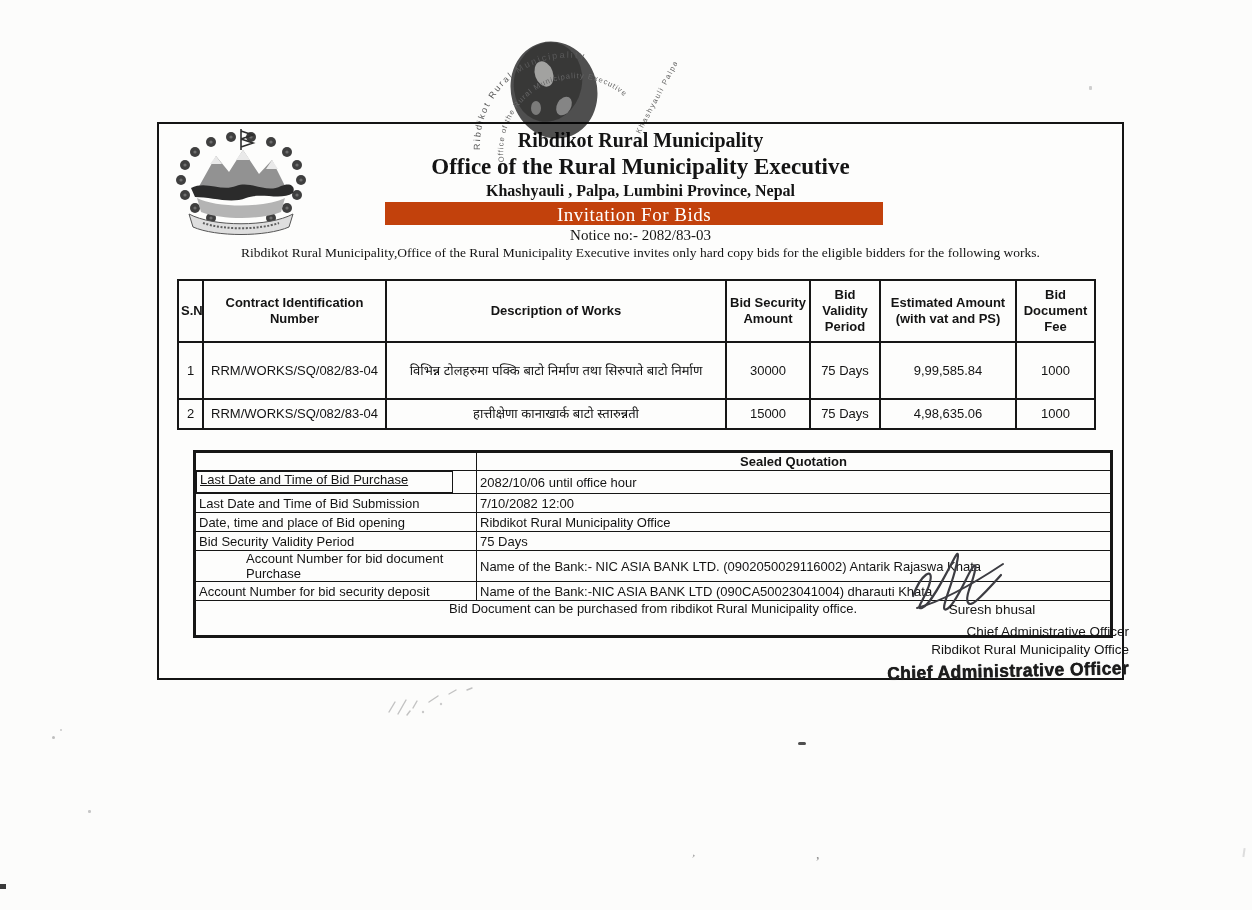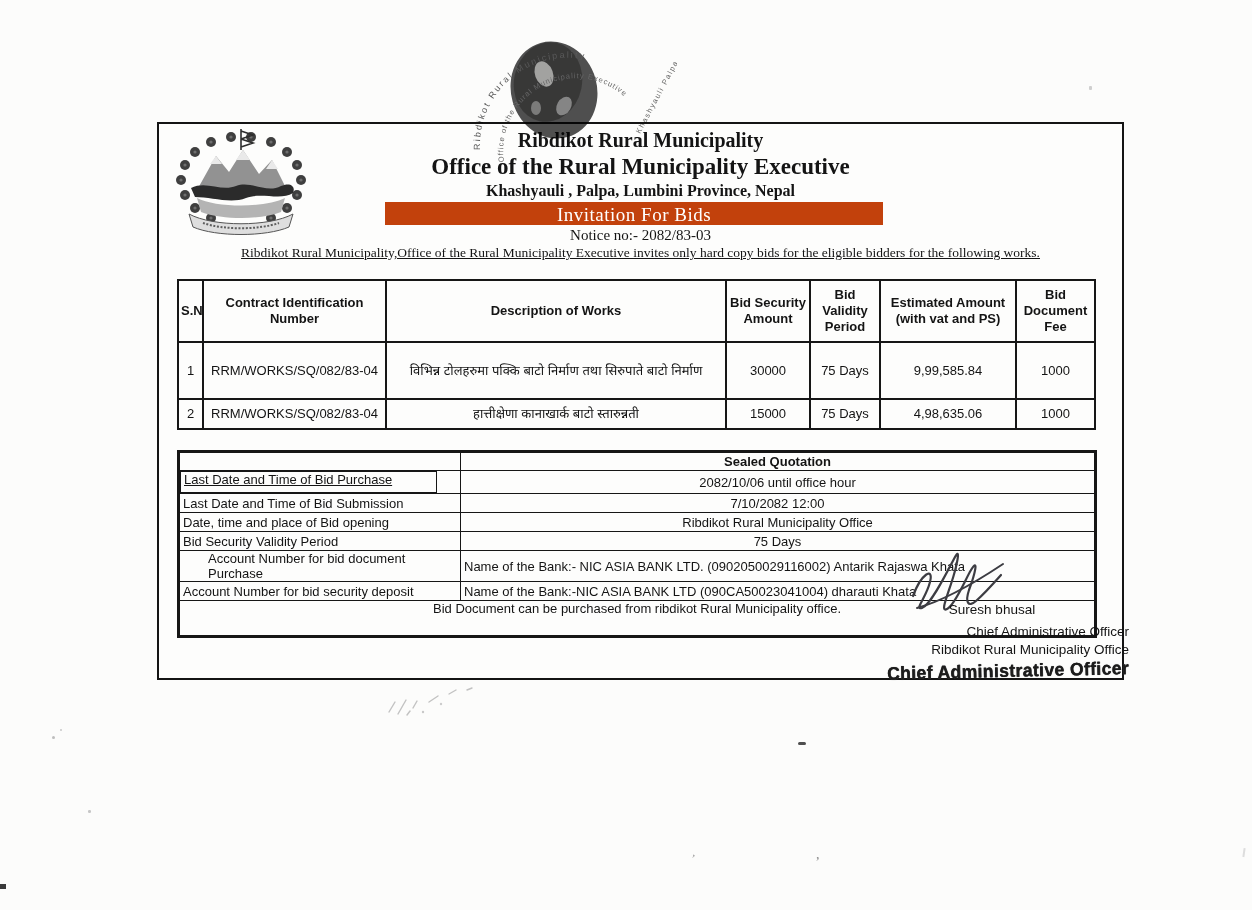--- a/index.html
+++ b/index.html
@@ -27,44 +27,44 @@
   .hdr{position:absolute;left:0;top:0;width:100%;text-align:center;z-index:4;}
   .hdr .muni{margin:4px 0 0;font:bold 20px/25px "Liberation Serif",serif;}
   .hdr .office{margin:0;font:bold 23px/27px "Liberation Serif",serif;}
   .hdr .addr{margin:0;font:bold 16px/21px "Liberation Serif",serif;}
   .banner{
     display:block;margin:1px 0 0 226px;width:498px;height:23px;background:#c2410c;
     color:#fff;font:19px/25px "Liberation Serif",serif;text-align:center;letter-spacing:.5px;
   }
   .hdr .notice{margin:2px 0 0;font:15px/17px "Liberation Serif",serif;}
   .hdr .pub{margin:0;font:15px/17px "Liberation Serif",serif;}
-  .hdr .intro{margin:1px 0 8px;font:13.5px/15px "Liberation Serif",serif;text-decoration:underline;}
+  .hdr .intro{margin:1px 0 8px;font:13.5px/15px "Liberation Serif",serif;}
 
   
   table{border-collapse:collapse;table-layout:fixed;}
   .bids{position:absolute;left:18px;top:155px;width:917px;}
   .bids th,.bids td{border:2px solid #161616;padding:0 2px;text-align:center;vertical-align:middle;overflow:hidden;}
   .bids th{font:bold 13px/16px "Liberation Sans",sans-serif;}
   .bids td{font:13px/16px "Liberation Sans",sans-serif;}
   .bids .hrow{height:62px;}
   .bids .r1{height:57px;}
   .bids .r2{height:30px;}
   .np{font-size:14.5px;line-height:24px;}
   .sn-bottom{vertical-align:bottom;text-align:left;padding:0 0 2px 6px;}
   .cid-left{text-align:left;padding-left:2px;}
 
   
-  .details{position:absolute;left:18px;top:326px;width:917px;border:3px solid #161616;}
+  .details{position:absolute;left:34px;top:326px;width:917px;border:3px solid #161616;}
   .details td{border:1.6px solid #161616;font:13px/15px "Liberation Sans",sans-serif;padding:0 3px;overflow:hidden;}
   .details .lbl{text-align:left;}
-  .details .val{text-align:center;}
+  .details .val{}
   .details .val-left{text-align:left;}
   .details .drow{height:19px;}
   .details .title-cell{font-weight:bold;text-align:center;}
-  .details .indent{padding-left:28px;margin-top:32px;}
+  .details .indent{padding-left:50px;margin-top:32px;}
   .inner-box{display:inline-block;border:1.6px solid #161616;padding:0 44px 5px 3px;margin-left:-3px;text-decoration:underline;}
   .note-row{height:36px;}
   .note-cell{vertical-align:top;text-align:center;padding:2px 4px;}
 
   
   .signature-svg{position:absolute;left:748px;top:418px;width:104px;height:74px;z-index:5;}
   .sig-name{position:absolute;left:758px;top:478px;width:150px;text-align:center;font:13.5px/16px "Liberation Sans",sans-serif;z-index:5;}
   .sig-block{position:absolute;left:698px;top:499px;width:272px;text-align:right;z-index:5;}
   .sig-block .line{font:13.5px/18px "Liberation Sans",sans-serif;}
   .stamp-line{

